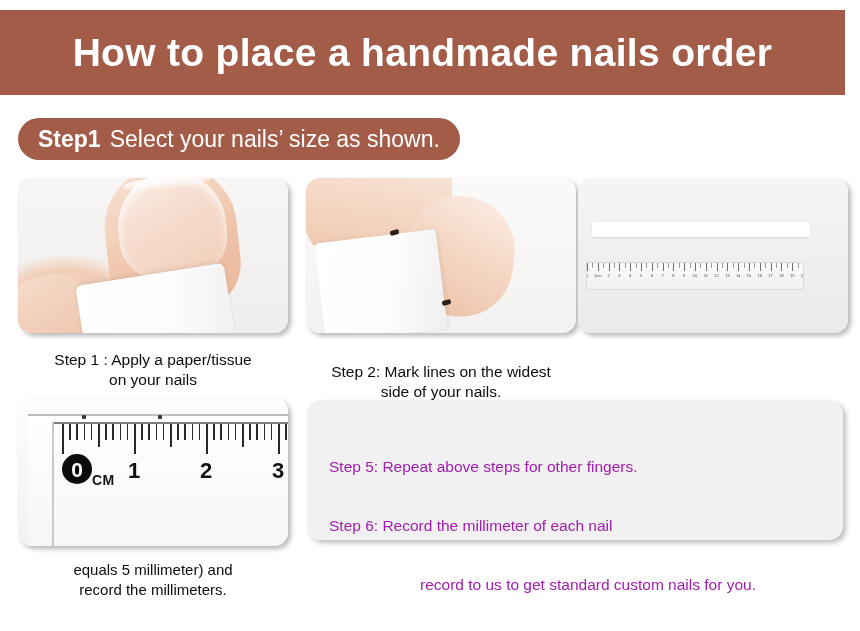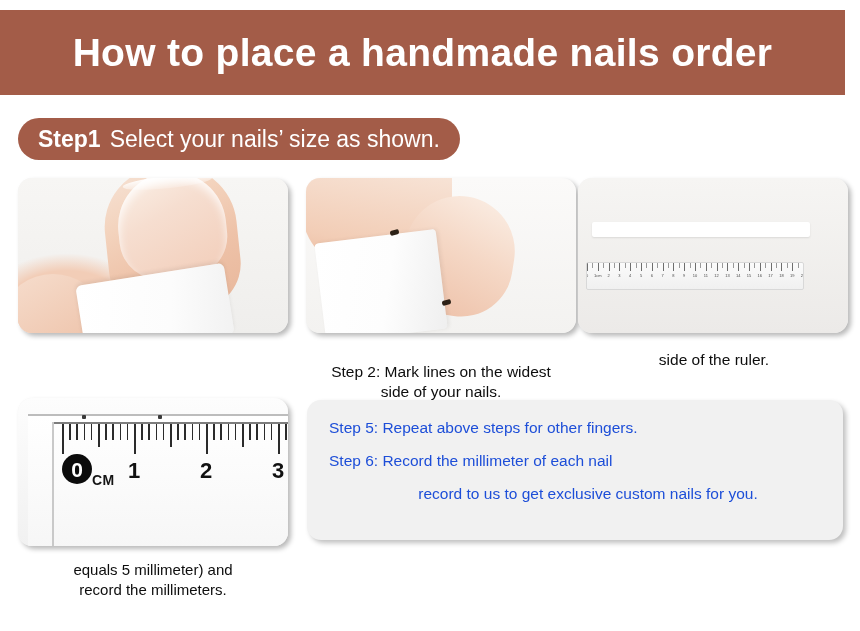--- a/index.html
+++ b/index.html
@@ -205,22 +205,23 @@
   
   .steps-box{
     position:absolute;left:307px;top:400px;width:536px;height:140px;
     background:#f1f1f1;
     border-radius:14px;
     box-shadow:3px 3px 5px rgba(0,0,0,.25);
     box-sizing:border-box;
     padding:18px 22px 0 22px;
   }
   .steps-box .line{
-    font-size:15.5px;color:#1d4ed8;margin-bottom:13px;line-height:1.3;
+    font-size:15.5px;color:#a21caf;margin-bottom:13px;line-height:1.3;
     font-family:"Liberation Sans", sans-serif;
+    margin-top:39px;
   }
   .steps-box .line.wrap{margin-bottom:0;}
   .steps-box .line .indent{display:block;text-align:center;padding-left:26px;}
 </style>
 </head>
 <body>
 
 <div class="page">
 
   <div class="header-bar">
@@ -371,33 +372,36 @@
           <span style="left: 154px;">2</span>
           <span style="left: 226px;">3</span>
         </div>
       <div class="r4-zero">
         <span>0</span>
       </div>
       <div class="r4-cm">CM</div>
     </div>
   </div>
 
+  <div class="caption" id="cap1">
+    <div>Step 1 : Apply a paper/tissue</div>
+    <div>on your nails</div>
+  </div>
   <div class="caption" id="cap2">
     <div>Step 2: Mark lines on the widest</div>
     <div>side of your nails.</div>
   </div>
   <div class="caption" id="cap3">
-    <div>side of the ruler.</div>
   </div>
   <div class="caption" id="cap4">
     <div>equals 5 millimeter) and</div>
     <div>record the millimeters.</div>
   </div>
 
   <div class="steps-box">
     <div class="line">Step 5: Repeat above steps for other fingers.</div>
     <div class="line">Step 6: Record the millimeter of  each nail</div>
     <div class="line wrap">
-      <span class="indent">record to us to get exclusive custom nails for you.</span>
+      <span class="indent">record to us to get standard custom nails for you.</span>
     </div>
   </div>
 
 </div>
 
 </body></html>

